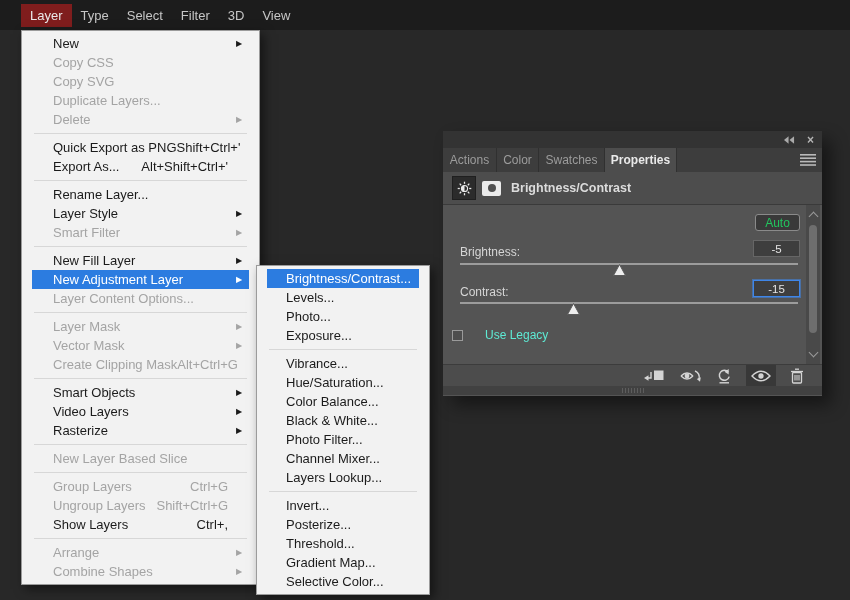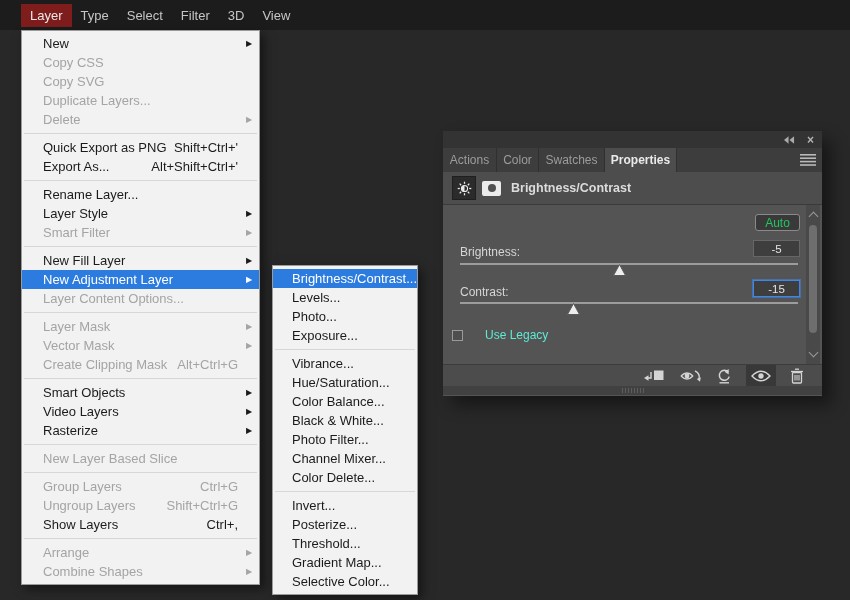--- a/index.html
+++ b/index.html
@@ -7,23 +7,23 @@
        font-family:"Liberation Sans",sans-serif;-webkit-font-smoothing:antialiased}
 
   
   .topbar{position:absolute;left:0;top:0;width:850px;height:30px;background:#1c1c1c;
           display:flex;align-items:center;padding-left:21px;box-sizing:border-box}
   .mb-item{color:#c6c6c6;font-size:13px;padding:4px 9px;cursor:default;white-space:nowrap}
   .mb-item.active{background:#7f1d1d;color:#e9e9e9}
 
   
   .menu{position:absolute;background:#f2f2f2;border:1px solid #9b9b9b;box-sizing:border-box;
-        padding:3px 0;box-shadow:4px 4px 10px rgba(0,0,0,.5);font-size:13px;color:#1b1b1b}
+        padding:3px 10px;box-shadow:4px 4px 10px rgba(0,0,0,.5);font-size:13px;color:#1b1b1b}
   #layer-menu{left:21px;top:30px;width:239px}
-  #adj-menu{left:272px;top:265px;width:146px}
+  #adj-menu{left:256px;top:265px;width:174px}
   .mrow{height:19px;line-height:19px;display:flex;align-items:center;padding-left:21px;white-space:nowrap}
   #adj-menu .mrow{padding-left:19px}
   .mrow .mlabel{flex:0 0 auto}
   .mrow .mshort{margin-left:auto;padding-right:8px;text-align:right}
   .mrow .marrow{width:13px;min-width:13px;font-size:8px;text-align:left;line-height:19px}
   .mrow.dis{color:#a4a4a4}
   .mrow.hi{background:#2c7ce0;color:#ffffff}
   .msep{height:1px;background:#d7d7d7;margin:4px 2px}
 
   
@@ -276,21 +276,21 @@
         <span class="mlabel">Photo Filter...</span>
         <span class="mshort"></span>
         <span class="marrow"></span>
       </div>
       <div class="mrow">
         <span class="mlabel">Channel Mixer...</span>
         <span class="mshort"></span>
         <span class="marrow"></span>
       </div>
       <div class="mrow">
-        <span class="mlabel">Color Delete...</span>
+        <span class="mlabel">Layers Lookup...</span>
         <span class="mshort"></span>
         <span class="marrow"></span>
       </div>
       <div class="msep"></div>
       <div class="mrow">
         <span class="mlabel">Invert...</span>
         <span class="mshort"></span>
         <span class="marrow"></span>
       </div>
       <div class="mrow">

